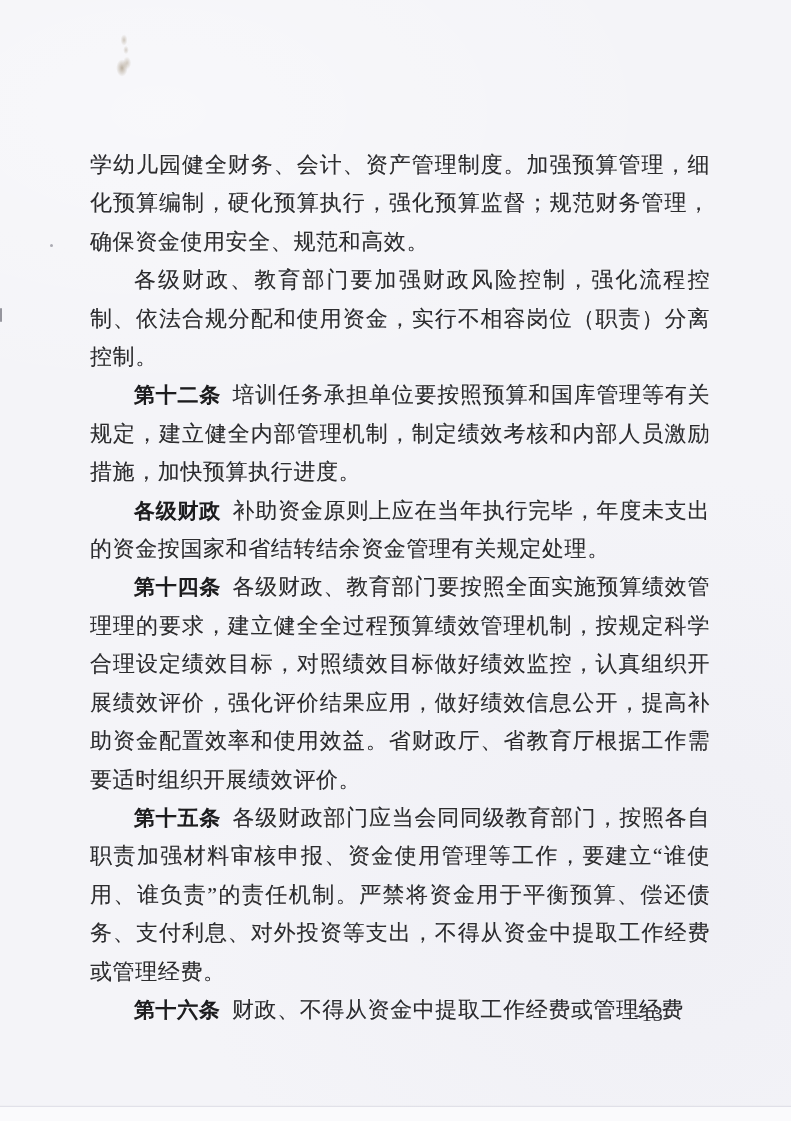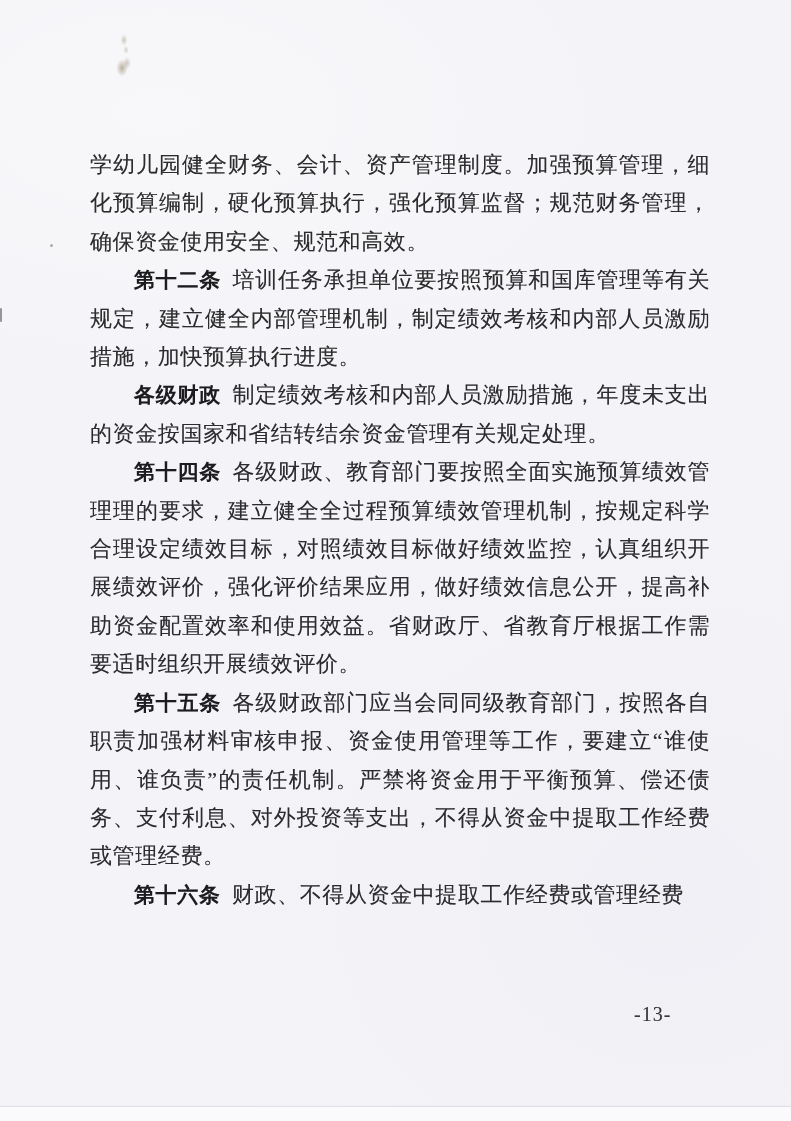--- a/index.html
+++ b/index.html
@@ -109,27 +109,30 @@
   <div class="speck s1"></div>
   <div class="speck s2"></div>
   <div class="edge-tick"></div>
 
   <div class="text-block">
 
     <p class="no-indent">
       <span>学幼儿园健全财务、会计、资产管理制度。加强预算管理，细化预算编制，硬化预算执行，强化预算监督；规范财务管理，确保资金使用安全、规范和高效。</span>
     </p>
 
+    <p>
+      <span>各级财政、教育部门要加强财政风险控制，强化流程控制、依法合规分配和使用资金，实行不相容岗位（职责）分离控制。</span>
+    </p>
 
     <p>
       <span class="lead">第十二条</span><span>培训任务承担单位要按照预算和国库管理等有关规定，建立健全内部管理机制，制定绩效考核和内部人员激励措施，加快预算执行进度。</span>
     </p>
 
     <p>
-      <span class="lead">各级财政</span><span>制定绩效考核和内部人员激励措施，年度未支出的资金按国家和省结转结余资金管理有关规定处理。</span>
+      <span class="lead">各级财政</span><span>补助资金原则上应在当年执行完毕，年度未支出的资金按国家和省结转结余资金管理有关规定处理。</span>
     </p>
 
     <p>
       <span class="lead">第十四条</span><span>各级财政、教育部门要按照全面实施预算绩效管理理的要求，建立健全全过程预算绩效管理机制，按规定科学合理设定绩效目标，对照绩效目标做好绩效监控，认真组织开展绩效评价，强化评价结果应用，做好绩效信息公开，提高补助资金配置效率和使用效益。省财政厅、省教育厅根据工作需要适时组织开展绩效评价。</span>
     </p>
 
     <p>
       <span class="lead">第十五条</span><span>各级财政部门应当会同同级教育部门，按照各自职责加强材料审核申报、资金使用管理等工作，要建立“谁使用、谁负责”的责任机制。严禁将资金用于平衡预算、偿还债务、支付利息、对外投资等支出，不得从资金中提取工作经费或管理经费。</span>
     </p>
 

